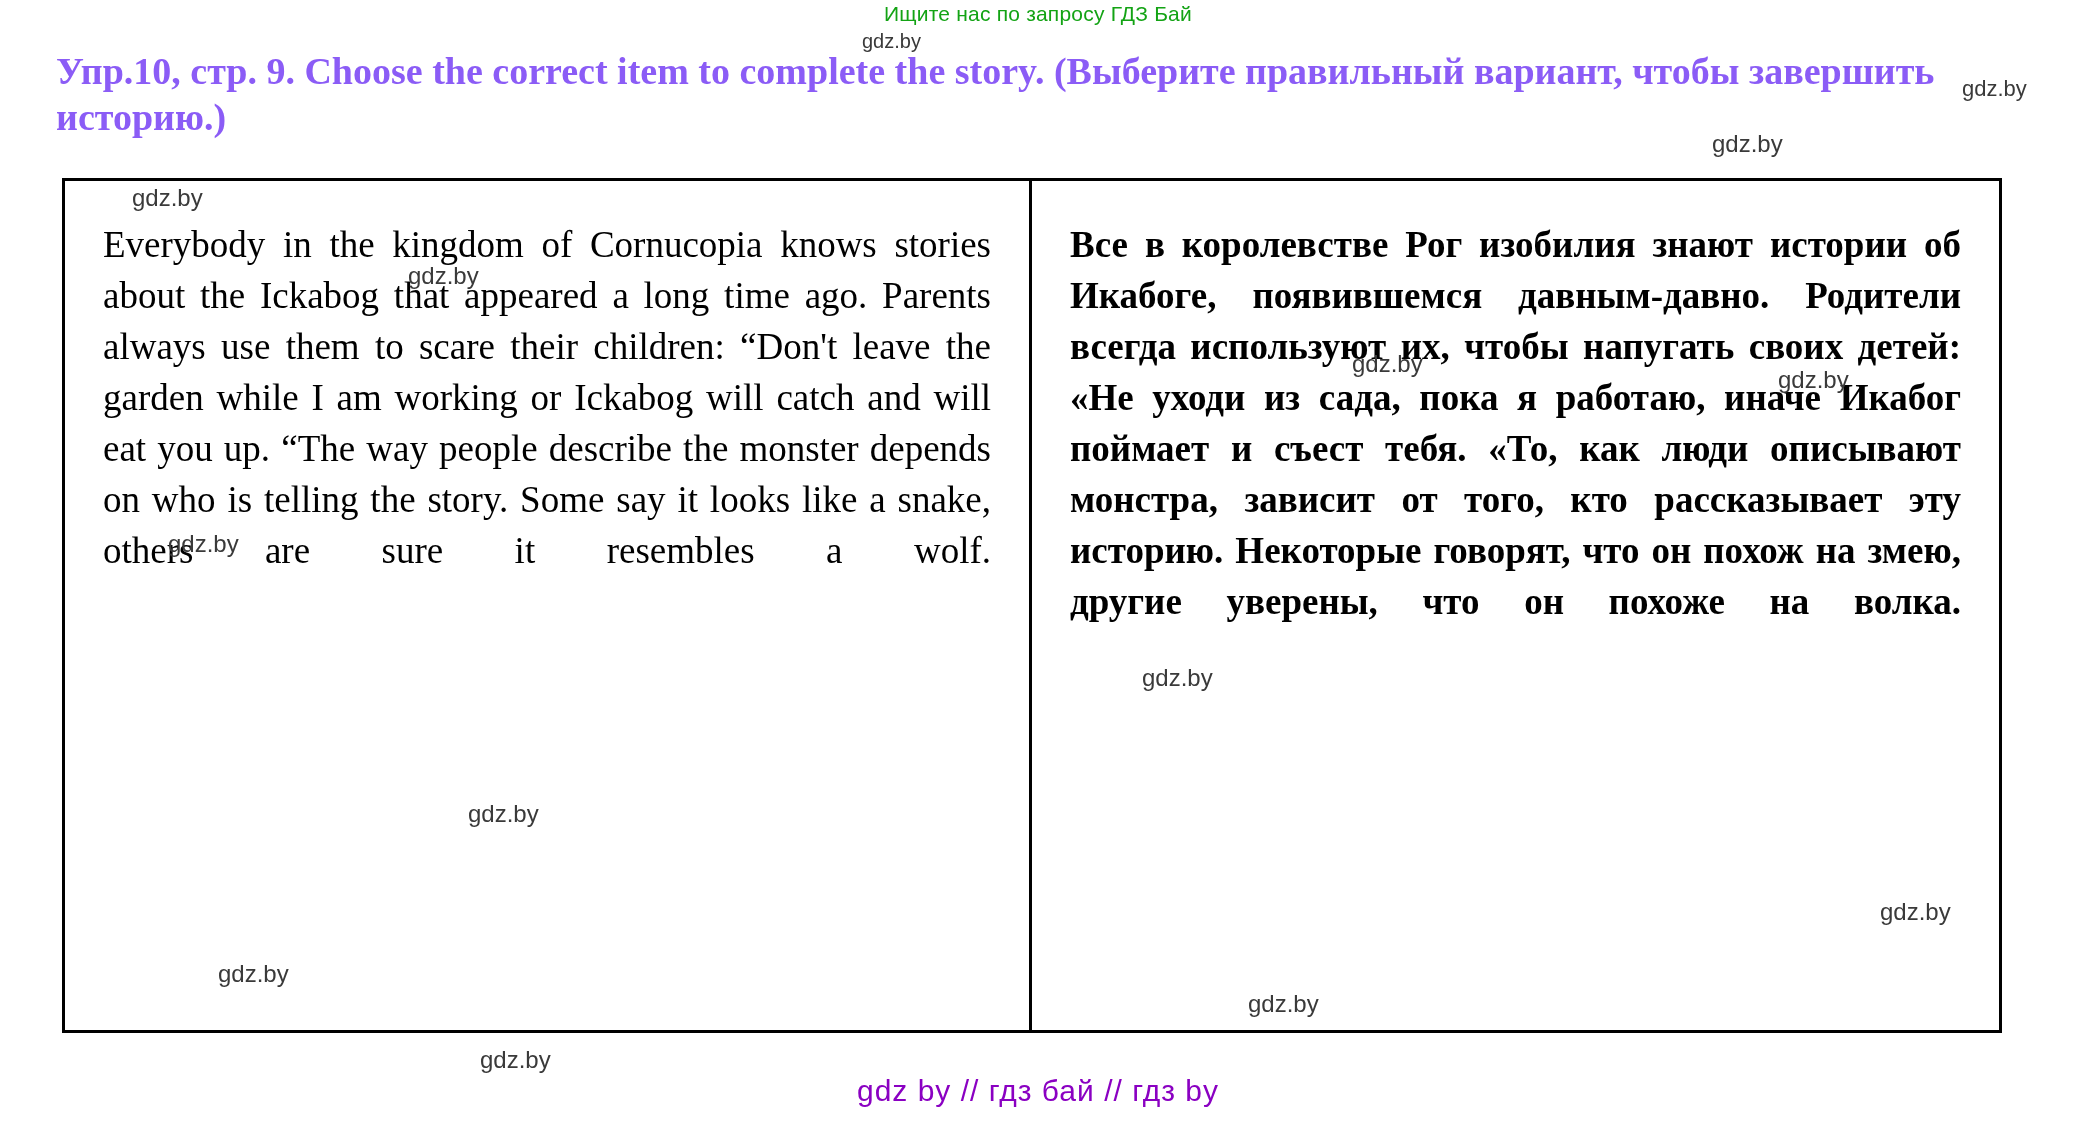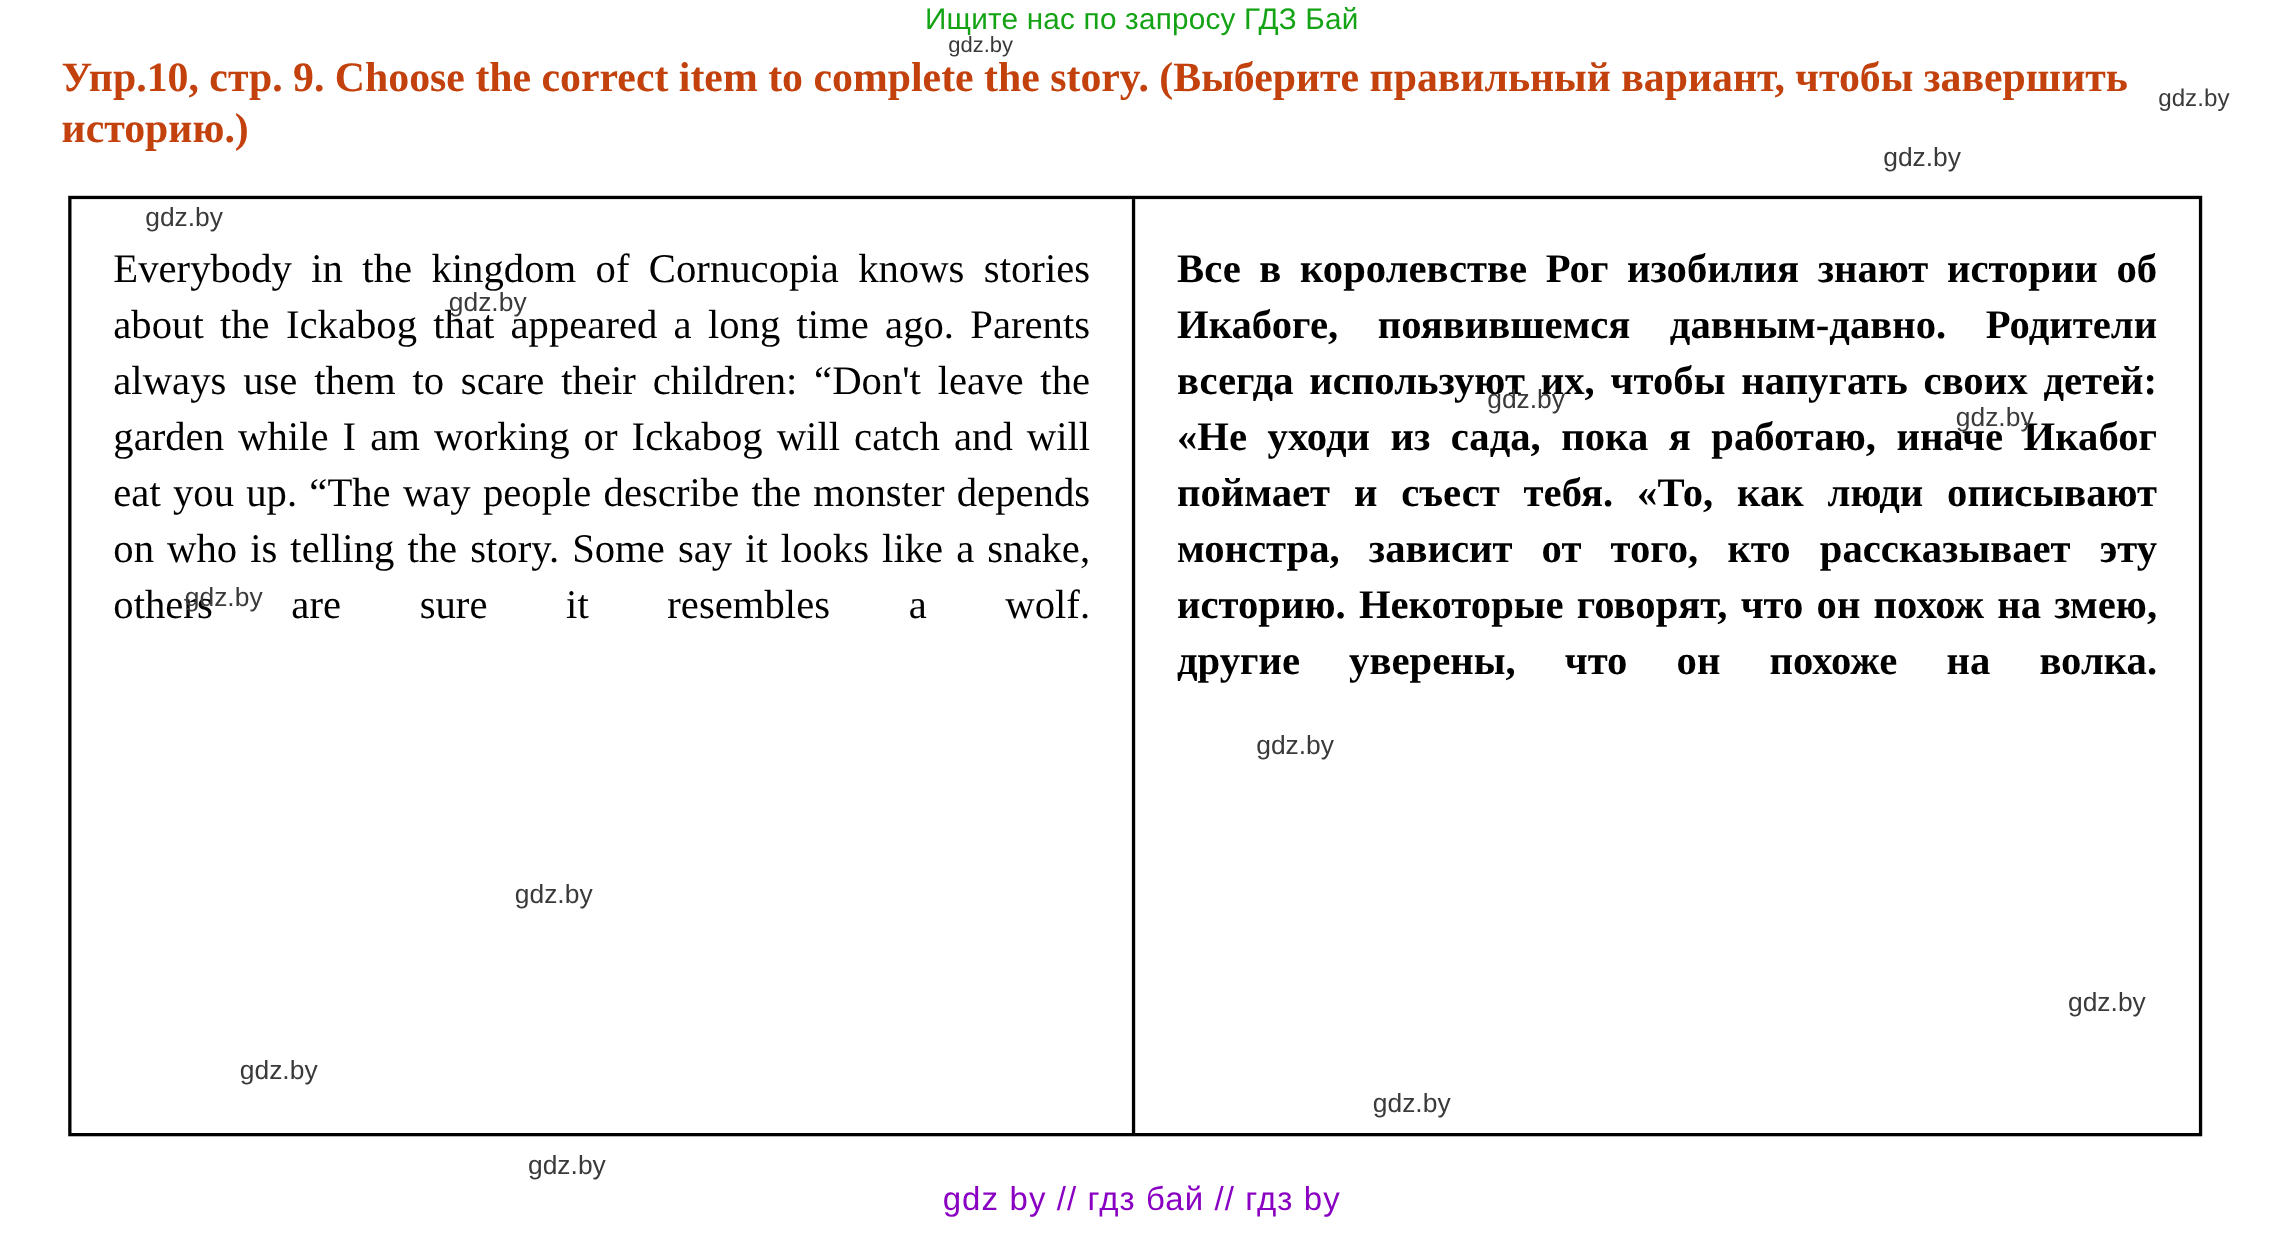--- a/index.html
+++ b/index.html
@@ -21,34 +21,34 @@
   }
   
   .banner {
     position: absolute;
     top: 2px;
     left: 0;
     width: 2076px;
     text-align: center;
     color: #13a314;
     font-family: "Liberation Sans", sans-serif;
-    font-size: 27px;
+    font-size: 21px;
     font-weight: 400;
     letter-spacing: 0.2px;
   }
   
   .heading {
     position: absolute;
     top: 48px;
     left: 56px;
     width: 1960px;
     font-weight: bold;
     font-size: 38px;
     line-height: 1.22;
-    color: #c2410c;
+    color: #8b5cf6;
     text-align: left;
   }
   
   .table {
     position: absolute;
     top: 178px;
     left: 62px;
     width: 1940px;
     height: 855px;
     border: 3px solid #000;

